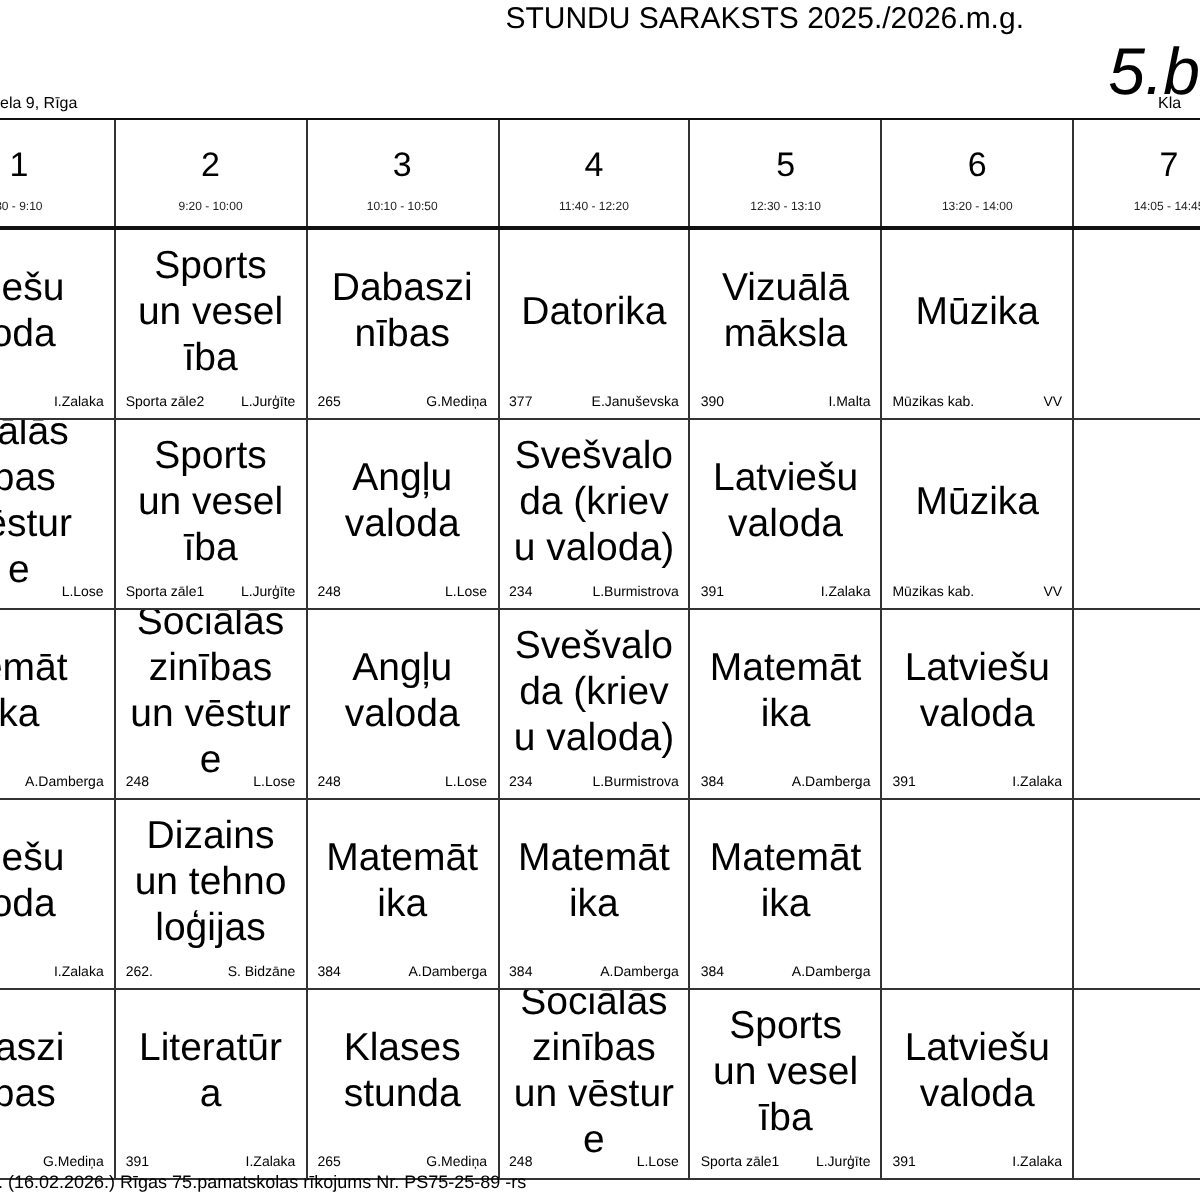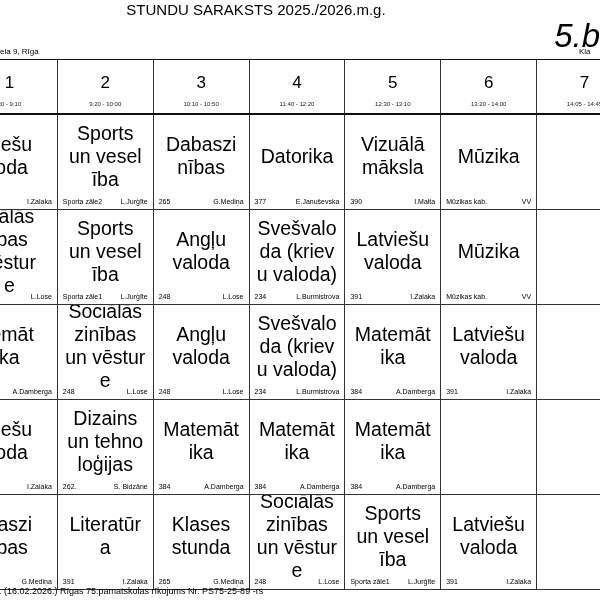--- a/index.html
+++ b/index.html
@@ -1,17 +1,17 @@
 <!DOCTYPE html>
 <html><head>
 <meta charset="utf-8">
 <style>
   html, body { margin:0; padding:0; }
   body { width:600px; height:600px; overflow:hidden; background:#fff; position:relative; font-family:"Liberation Sans", sans-serif; color:#000; }
-  .title { position:absolute; left:0; width:512px; top:1px; text-align:center; font-size:15px; line-height:18px; }
+  .title { position:absolute; left:0; width:512px; top:1px; text-align:right; font-size:15px; line-height:18px; }
   .classname { position:absolute; left:0; width:600px; top:17px; text-align:right; font-size:33px; line-height:38px;font-style:italic; }
   .addr { position:absolute; left:-8px; top:47px; font-size:8px; line-height:10px; }
   .klase { position:absolute; left:579px; top:47px; font-size:8px; line-height:10px; white-space:nowrap; }
   .grid { position:absolute; left:-39px; top:59px; width:672px; border-top:1.5px solid #111; }
   table { border-collapse:collapse; table-layout:fixed; width:672px; }
   td { border:1px solid #333; padding:0; position:relative; overflow:hidden; vertical-align:middle; }
   tr.head td { height:53px; border-bottom:2px solid #111; border-top:none; }
   tr.row td { height:94px; }
   .num { position:absolute; top:13px; left:0; right:0; text-align:center; font-size:17px; line-height:20px; }
   .time { position:absolute; top:40px; left:0; right:0; text-align:center; font-size:6px; line-height:8px; color:#222; }

